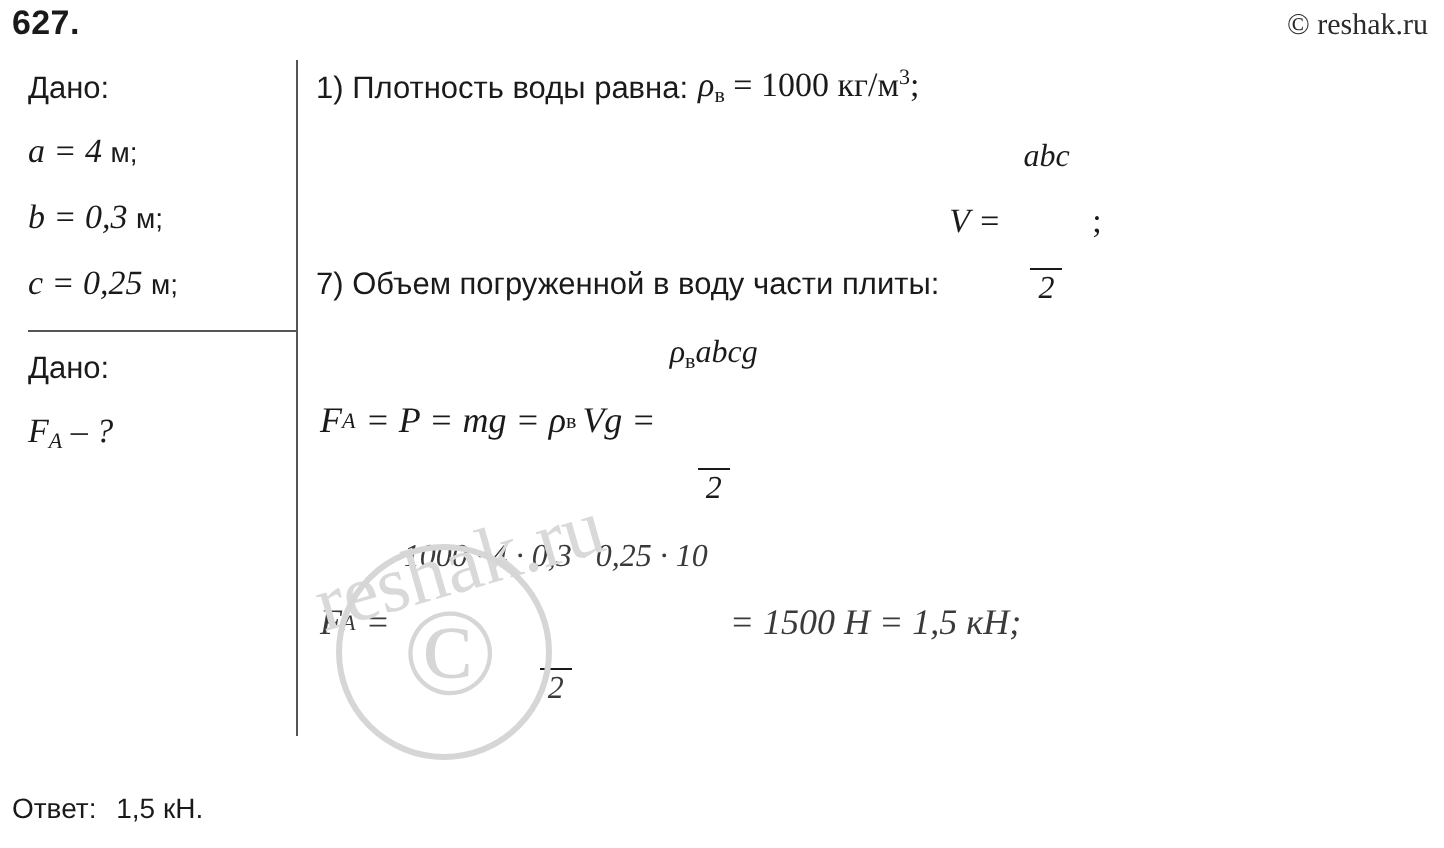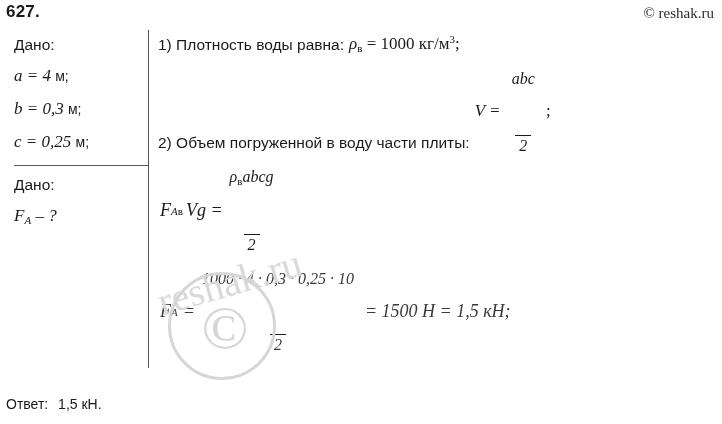--- a/index.html
+++ b/index.html
@@ -251,35 +251,36 @@
 
       <div class="step">
         <span>1) Плотность воды равна:</span>
         <span class="mathrun">
           <span>ρ</span><span class="sub rm">в</span>
           <span class="rm">= 1000 кг/м</span><span class="sup">3</span><span class="rm">;</span>
         </span>
       </div>
 
       <div class="step">
-        <span>2) Объем погруженной в воду части плиты:</span>
+        <span>7) Объем погруженной в воду части плиты:</span>
         <span class="mathrun">
           <span>V =</span>
           <span class="frac">
             <span class="num">abc</span>
             <span class="den">2</span>
           </span>
           <span class="rm">;</span>
         </span>
       </div>
 
 
       <div class="formula-block">
         <span>F</span>
           <span class="sub">A</span>
+        <span style="margin-left:5px">= P = mg = ρ</span>
           <span class="sub rm">в</span>
         <span style="margin-left:3px">Vg =</span>
         <span class="frac">
           <span class="num">
             <span>ρ</span><span class="sub rm">в</span><span>abcg</span>
           </span>
           <span class="den">2</span>
         </span>
       </div>
 

